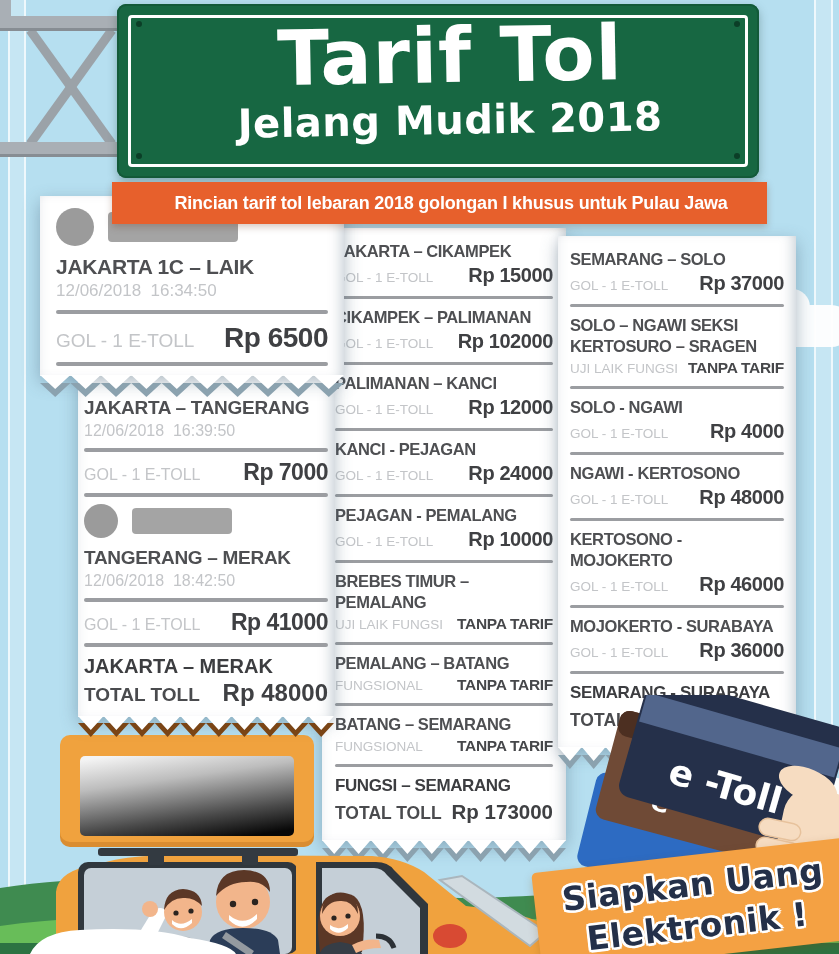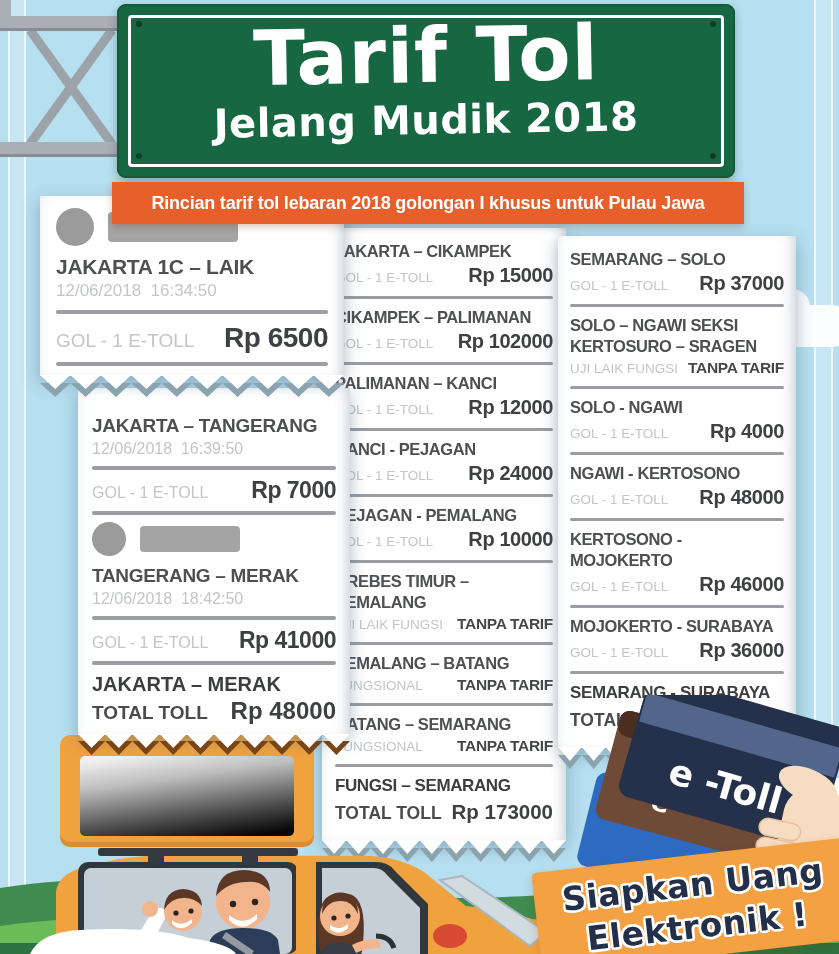--- a/index.html
+++ b/index.html
@@ -18,55 +18,57 @@
   .cloud{position:absolute;background:#fff;border-radius:24px;z-index:1;opacity:.95;}
   .cloud-mid{left:766px;top:305px;width:86px;height:42px;}
   .cloud-mid::before{content:"";position:absolute;left:8px;top:-16px;width:36px;height:36px;border-radius:50%;background:#fff;}
   
   .truss{position:absolute;left:0;top:0;z-index:1;}
   
   .sign{
     position:absolute;left:117px;top:4px;width:618px;height:174px;z-index:2;
     background:#176742;border-radius:9px;
     box-shadow:0 4px 10px rgba(40,70,60,.35), inset 0 0 0 2px #135a39;
+    padding-left:24px;
   }
   .sign::before{content:"";position:absolute;inset:11px;border:3px solid #fff;border-radius:4px;pointer-events:none;}
   .screw{position:absolute;width:6px;height:6px;border-radius:50%;background:#0b3e27;}
   .screw.tl{left:19px;top:17px}.screw.tr{right:19px;top:17px}
   .screw.bl{left:19px;bottom:19px}.screw.br{right:19px;bottom:19px}
   .sign-title{
     margin-top:10px;text-align:center;color:#fff;
     font-family:"DejaVu Sans",sans-serif;font-weight:800;font-size:76px;line-height:84px;
     letter-spacing:1px;transform:rotate(-1deg);
   }
   .sign-sub{
     text-align:center;color:#fff;font-family:"DejaVu Sans",sans-serif;
     font-weight:800;font-size:40px;line-height:44px;letter-spacing:.5px;transform:rotate(-1deg);
   }
   
   .ribbon{
     position:absolute;left:112px;top:182px;width:632px;height:42px;z-index:8;
     background:#e7602c;display:flex;align-items:center;justify-content:center;
     color:#fff;font-weight:700;font-size:18px;letter-spacing:-.2px;white-space:nowrap;
     box-shadow:0 3px 7px rgba(90,40,10,.25);
+    padding-left:23px;
   }
   
   .receipt{
     position:absolute;background:#fff;
     box-shadow:0 6px 16px rgba(80,105,125,.45),
                inset -10px 0 14px -8px rgba(120,140,155,.45),
                inset 8px 0 12px -10px rgba(120,140,155,.25);
     color:#4e4f52;
   }
   .zz{position:absolute;left:0;width:100%;height:14px;pointer-events:none;}
   .zz-w{bottom:-13px;z-index:2;}
   .zz-s{bottom:-21px;z-index:1;}
   .zz-b{bottom:-20px;z-index:1;}
   .receipt-a{left:40px;top:196px;width:272px;padding:10px 16px 2px;z-index:7;}
-  .receipt-b{left:78px;top:388px;width:244px;padding:26px 14px 10px;z-index:6;}
+  .receipt-b{left:78px;top:370px;width:244px;padding:26px 6px 10px;z-index:6;}
   .receipt-m{left:322px;top:228px;width:218px;padding:5px 13px 8px;z-index:3;}
   .receipt-r{left:558px;top:236px;width:214px;padding:5px 12px 8px;z-index:3;}
   .logo-row{display:flex;align-items:center;gap:14px;margin:2px 0 8px;}
   .logo-dot{width:38px;height:38px;border-radius:50%;background:#9b9b9b;flex:0 0 auto;}
   .logo-bar{width:130px;height:30px;border-radius:4px;background:#a4a4a4;}
   .receipt-b .logo-dot{width:34px;height:34px;}
   .receipt-b .logo-bar{width:100px;height:26px;}
   .route{font-weight:700;letter-spacing:-.3px;white-space:pre-line;}
   .muted{color:#c3c5c8;filter:blur(.5px);}
   .date{font-size:17px;line-height:22px;white-space:pre;}

